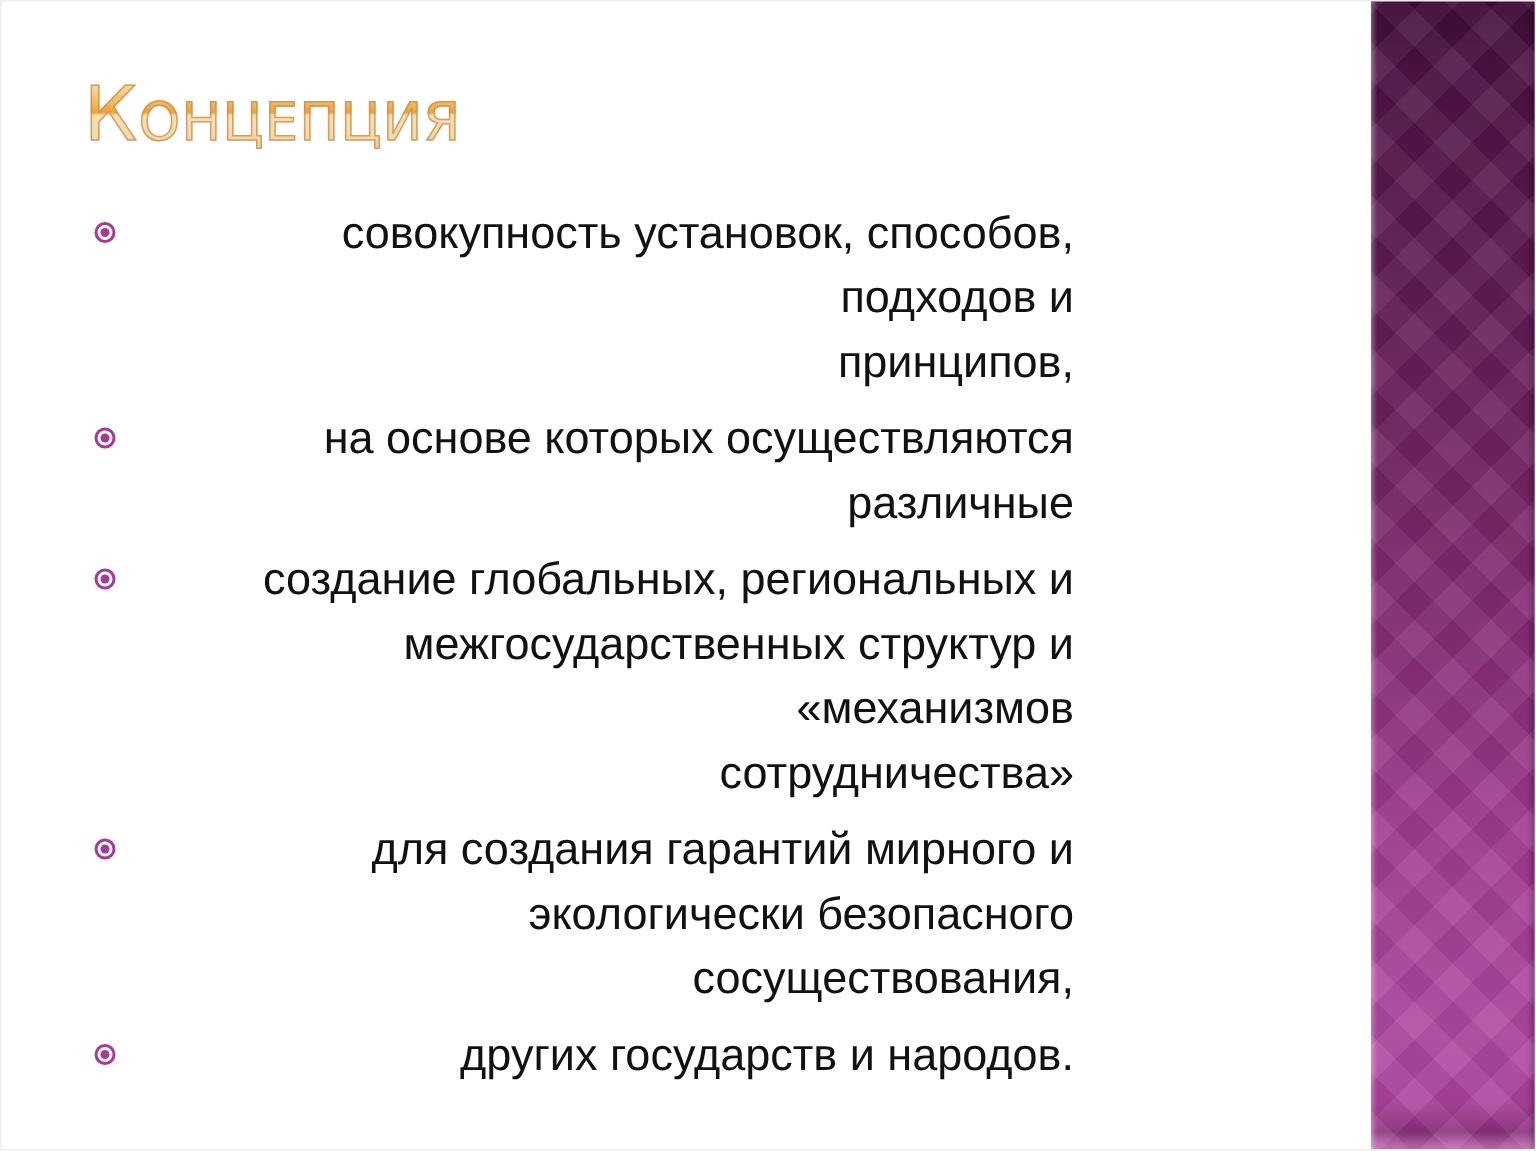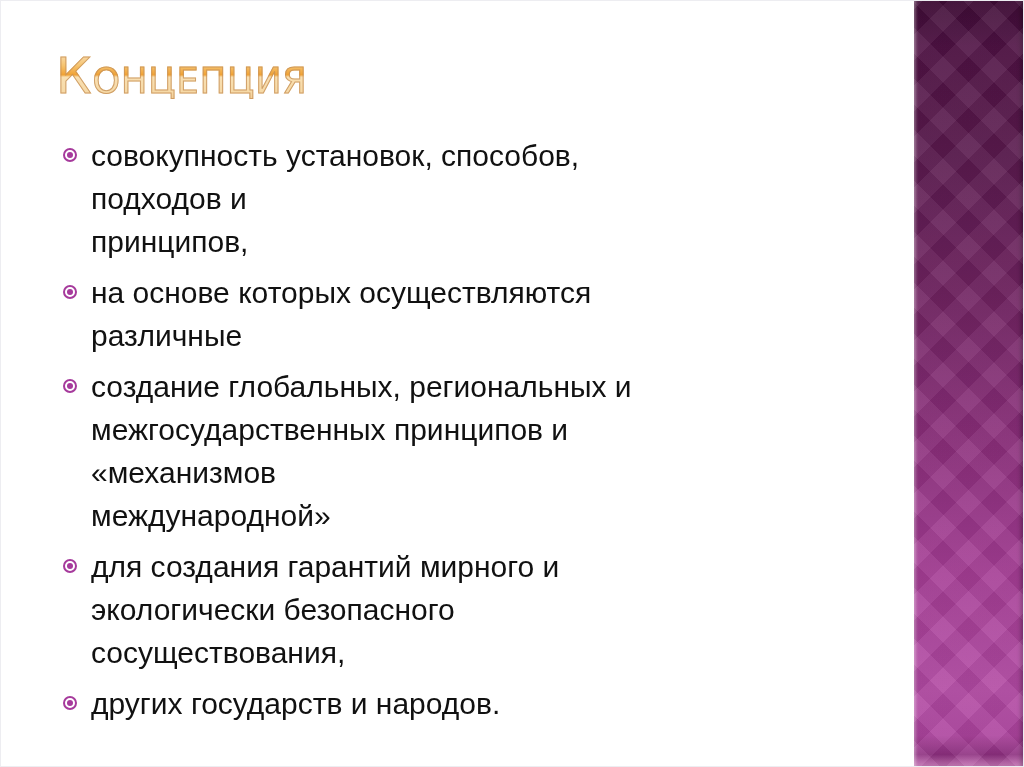--- a/index.html
+++ b/index.html
@@ -85,20 +85,21 @@
     background-clip: text;
     color: transparent;
     -webkit-text-stroke: 1px rgba(198,144,86,0.8);
   }
 
   .bullets {
     list-style: none;
     margin: 30px 0 0 7px;
     padding: 0;
     max-width: 800px;
+    text-align: right;
   }
   .bullet {
     position: relative;
     padding-left: 28px;
     margin-bottom: 8px;
     font-size: 30px;
     line-height: 43px;
     color: #111111;
   }
   .bullet-text-line { display: block; }
@@ -143,22 +144,22 @@
       </li>
 
       <li class="bullet">
         <span class="marker"></span>
         <span class="bullet-text-line">на основе которых осуществляются различные</span>
       </li>
 
       <li class="bullet">
         <span class="marker"></span>
         <span class="bullet-text-line">создание глобальных, региональных и</span>
-        <span class="bullet-text-line">межгосударственных принципов и «механизмов</span>
-        <span class="bullet-text-line">международной»</span>
+        <span class="bullet-text-line">межгосударственных структур и «механизмов</span>
+        <span class="bullet-text-line">сотрудничества»</span>
       </li>
 
       <li class="bullet">
         <span class="marker"></span>
         <span class="bullet-text-line">для создания гарантий мирного и</span>
         <span class="bullet-text-line">экологически безопасного сосуществования,</span>
       </li>
 
       <li class="bullet">
         <span class="marker"></span>

